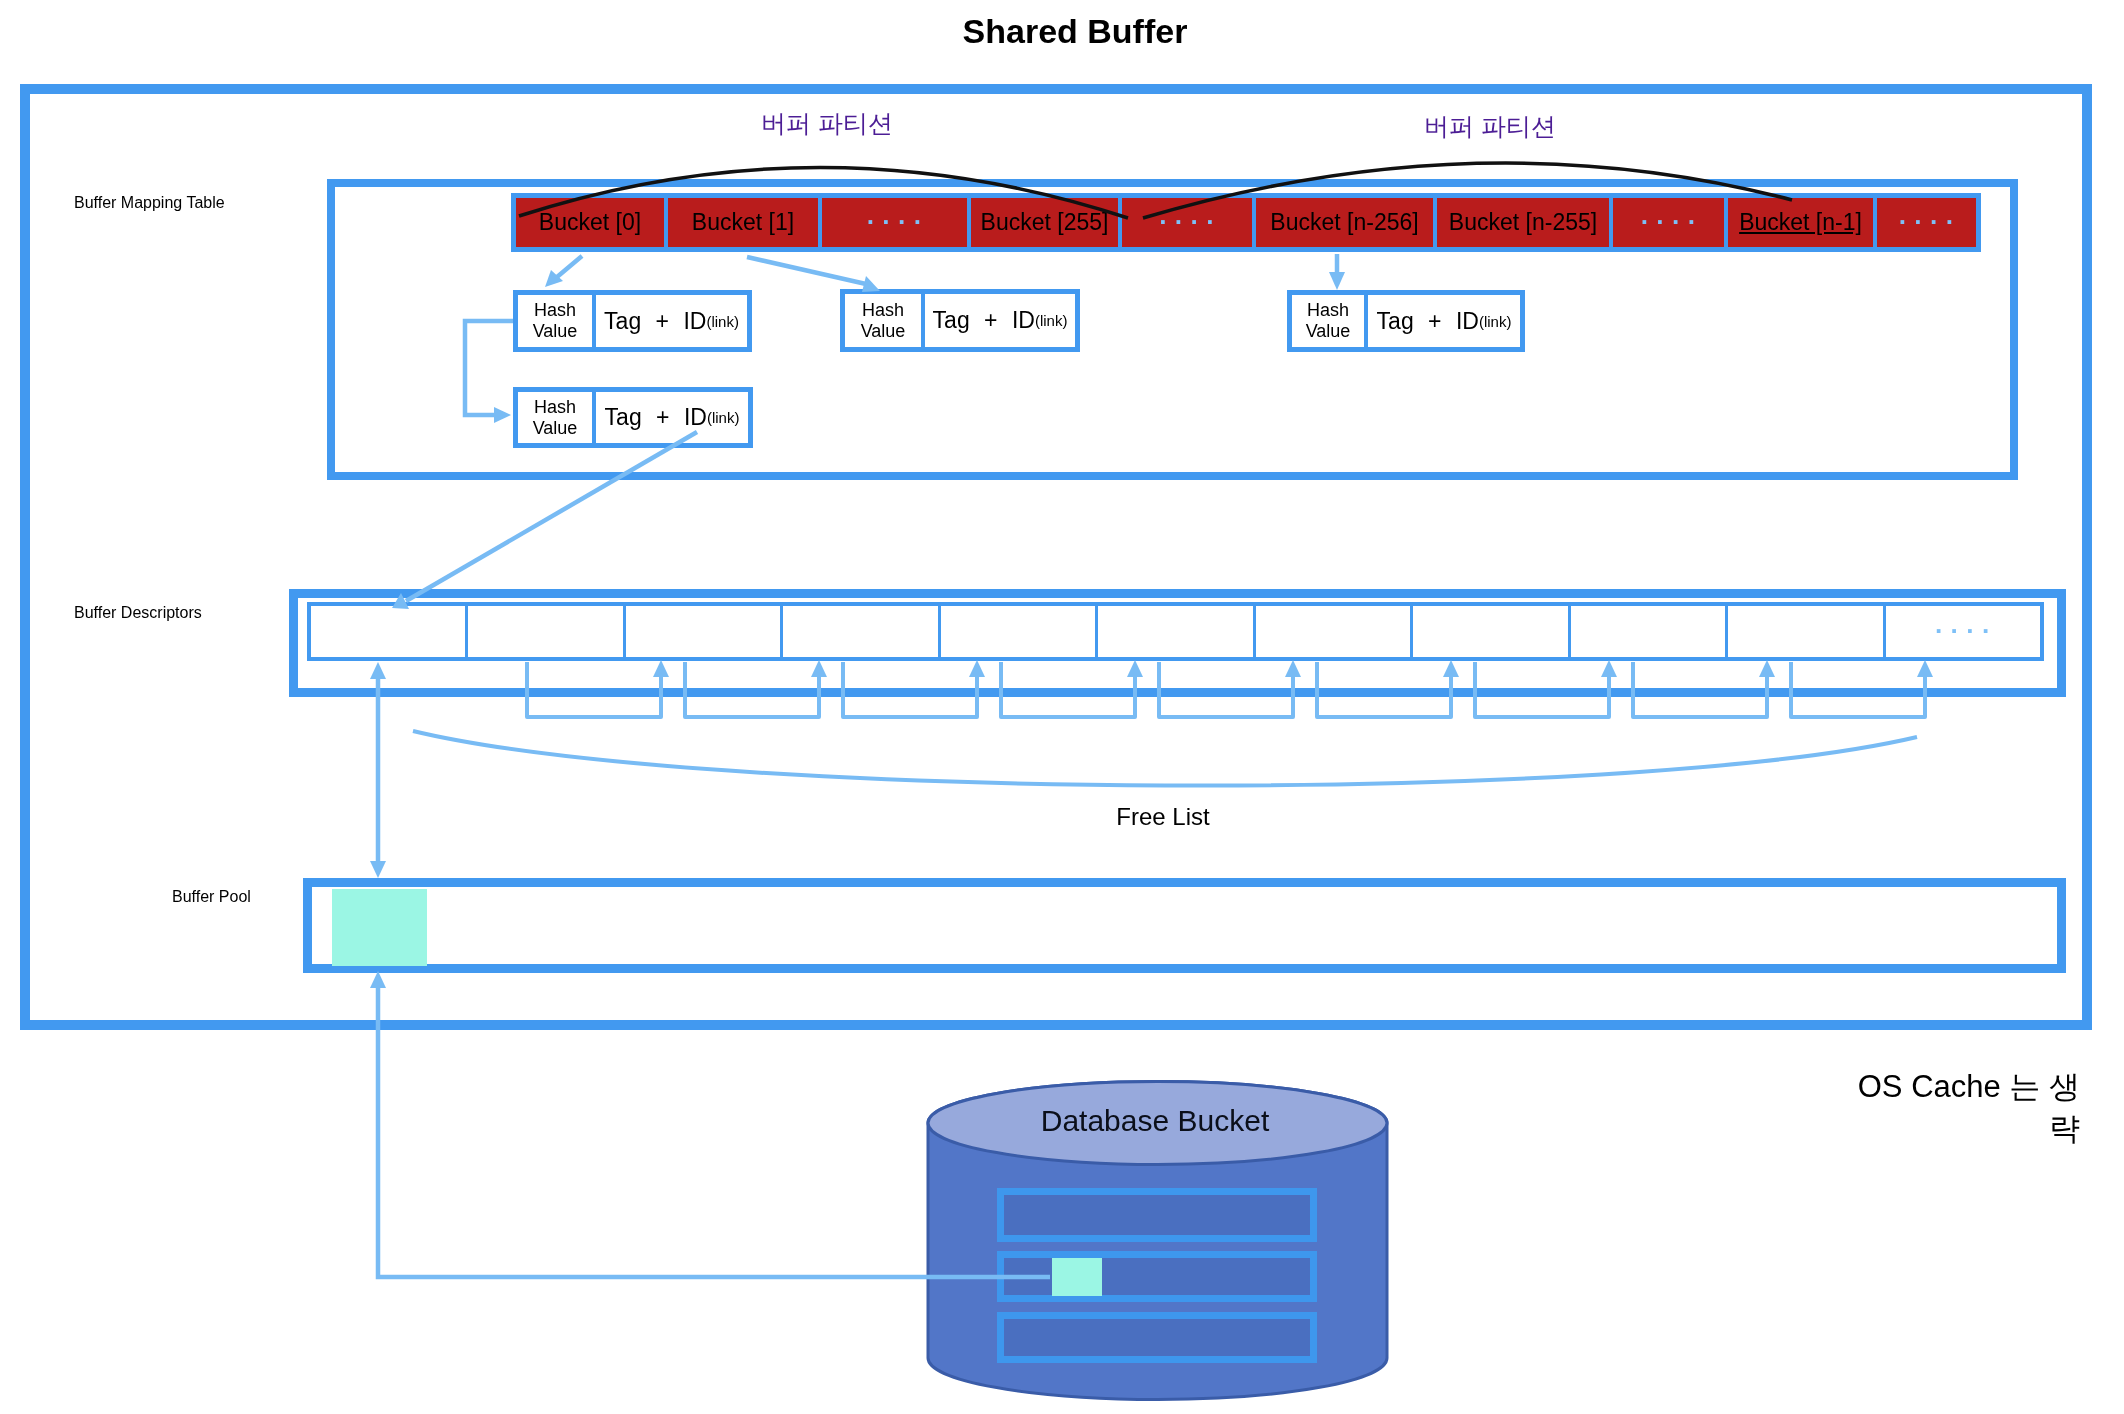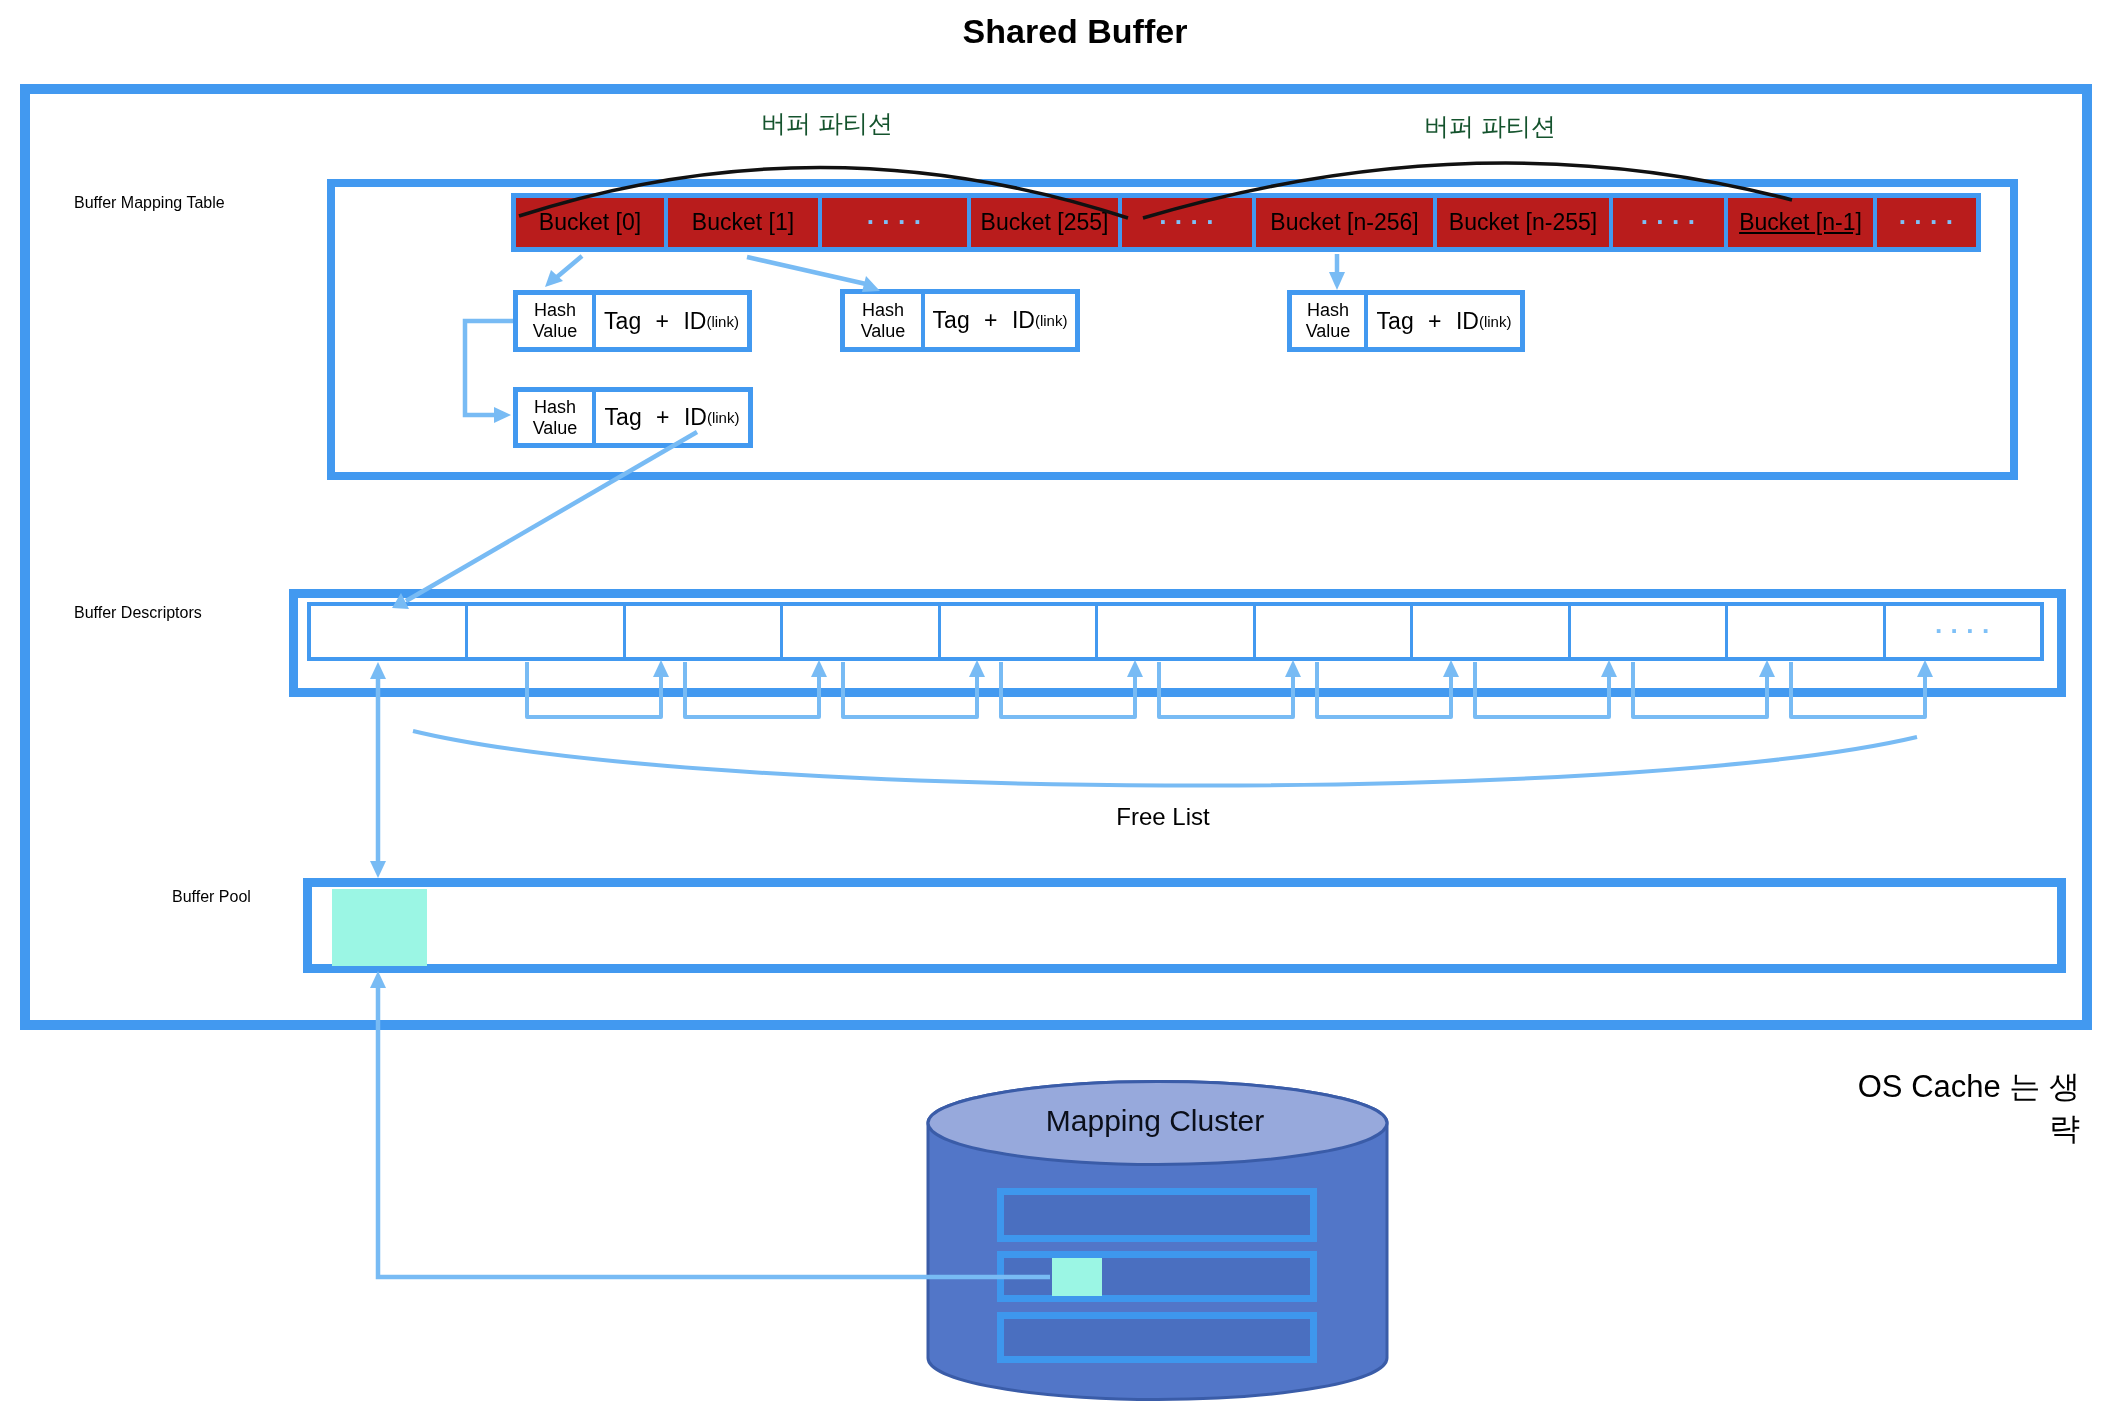--- a/index.html
+++ b/index.html
@@ -25,21 +25,21 @@
     position:absolute;left:511px;top:193px;width:1470px;height:59px;
     border:5px solid #4299F0;display:flex;z-index:2;background:#b91c1c;
   }
   .bucket-cell{
     height:100%;display:flex;align-items:center;justify-content:center;
     font-size:23px;border-left:4px solid #4299F0;white-space:nowrap;overflow:hidden;
   }
   .bucket-cell:first-child{border-left:none;}
   .dots{color:#7EC0F7;font-weight:bold;font-size:26px;letter-spacing:7px;text-indent:7px;}
   .part-label{
-    position:absolute;width:260px;text-align:center;font-size:25px;color:#14532d;z-index:6;
+    position:absolute;width:260px;text-align:center;font-size:25px;color:#4c1d95;z-index:6;
   }
   .hash-box{
     position:absolute;border:5px solid #4299F0;display:flex;background:#fff;z-index:2;
   }
   .hash-cell{
     display:flex;flex-direction:column;align-items:center;justify-content:center;
     font-size:18px;line-height:21px;border-right:4px solid #4299F0;flex:0 0 auto;
   }
   .tag-cell{
     flex:1;display:flex;align-items:center;justify-content:center;
@@ -171,21 +171,21 @@
   <div class="pool-box"></div>
   <div class="cyan-block" style="left:332px;top:889px;width:95px;height:77px;"></div>
 
   <div class="os-note">OS Cache 는 생략</div>
 
   <svg class="under" width="2124" height="1414" viewBox="0 0 2124 1414">
     <path d="M928,1123 L928,1358 A229.5,41.5 0 0 0 1387,1358 L1387,1123 A229.5,41.5 0 0 0 928,1123 Z" fill="#5276C8" stroke="#3A5CA8" stroke-width="3"></path>
     <ellipse cx="1157.5" cy="1123" rx="229.5" ry="41.5" fill="#97A9DC" stroke="#3A5CA8" stroke-width="3"></ellipse>
   </svg>
 
-  <div class="db-label">Mapping Cluster</div>
+  <div class="db-label">Database Bucket</div>
   <div class="db-rect" style="top:1188px;height:54px;"></div>
   <div class="db-rect" style="top:1251px;height:51px;"></div>
   <div class="db-rect" style="top:1312px;height:51px;"></div>
   <div class="cyan-block" style="left:1052px;top:1258px;width:50px;height:38px;z-index:4;"></div>
 
   <svg class="over" width="2124" height="1414" viewBox="0 0 2124 1414">
 
     <path d="M519,216 Q823,118 1128,218" fill="none" stroke="#111111" stroke-width="3.5"></path>
     <path d="M1143,218 Q1480,118 1792,200" fill="none" stroke="#111111" stroke-width="3.5"></path>
 

